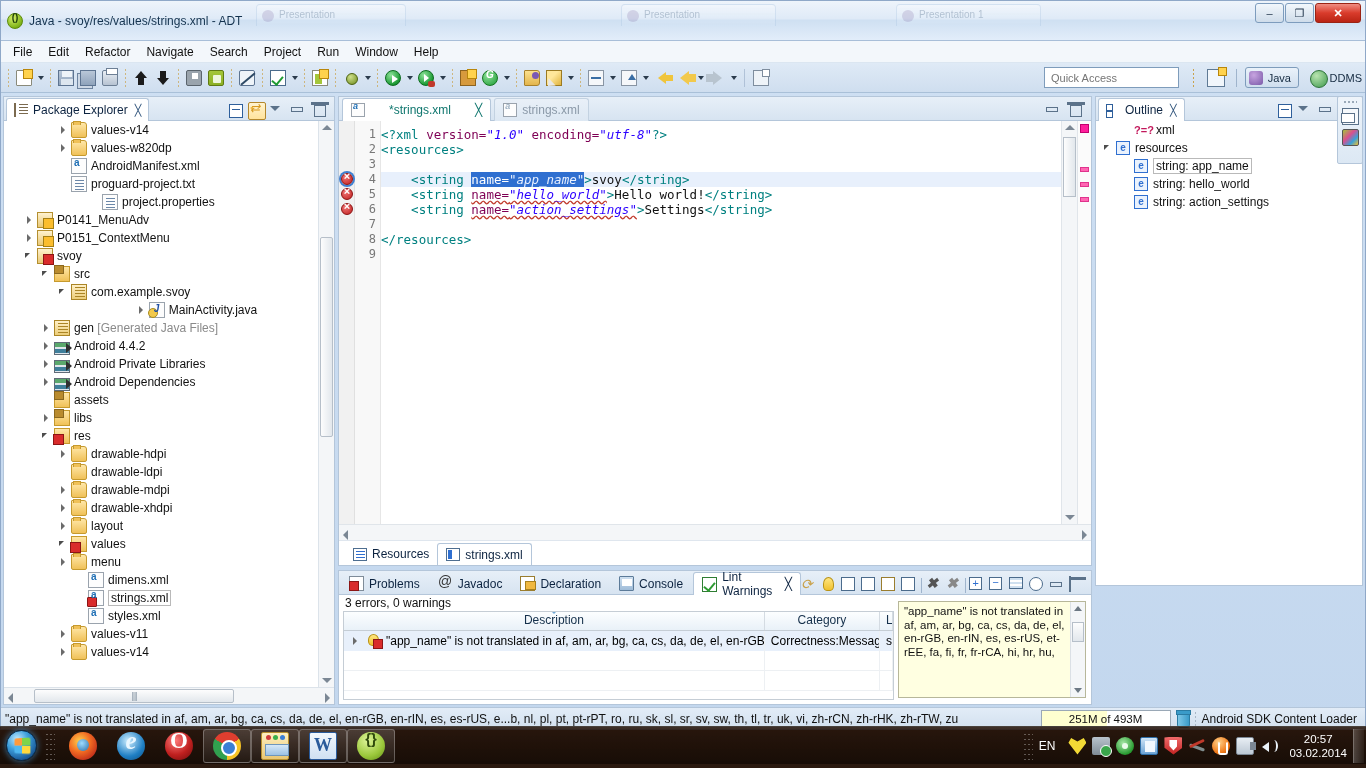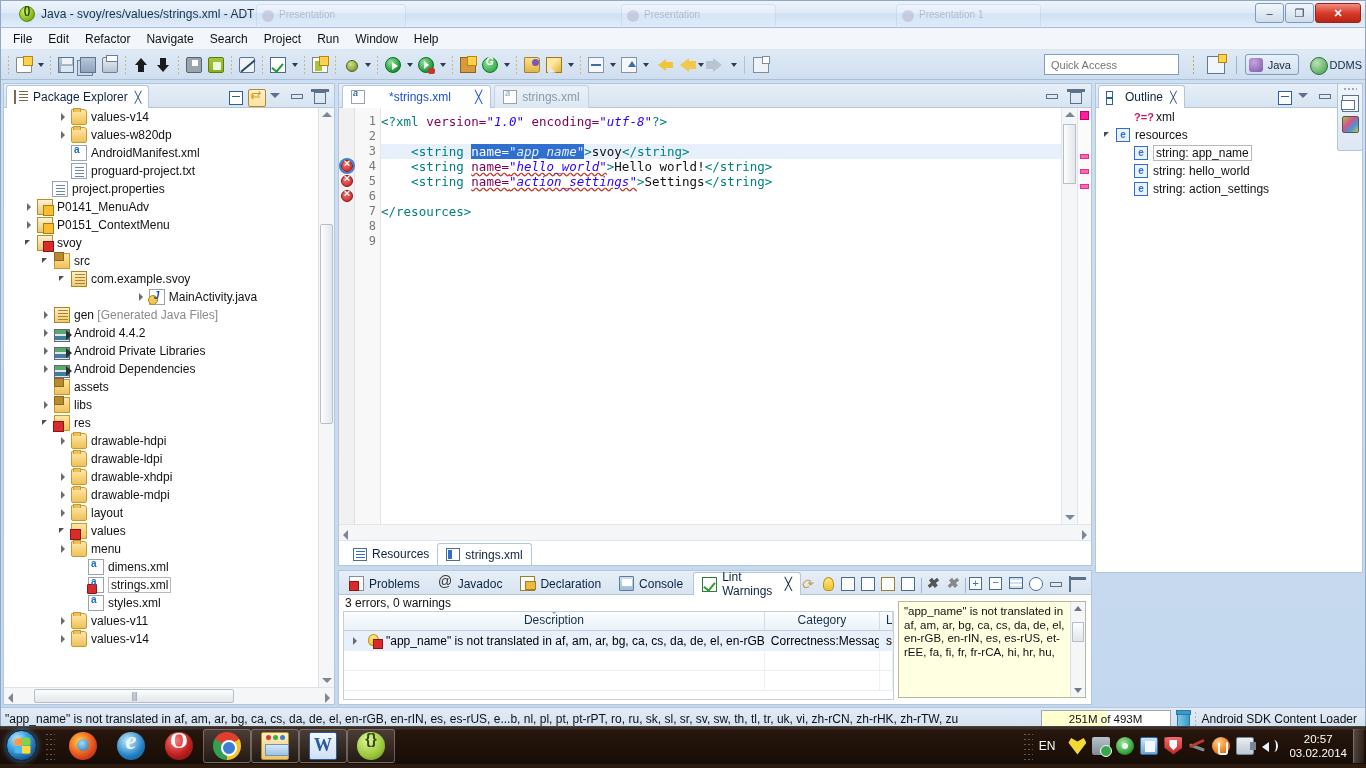--- a/index.html
+++ b/index.html
@@ -12,24 +12,24 @@
   }
   .app {
     position: absolute; left: 0; top: 0; width: 1366px; height: 730px;
     background: linear-gradient(to bottom, #cfe0f3 0%, #c3d7ee 100%);
     border: 1px solid #8fa8c8;
     display: flex; flex-direction: column;
   }
 
   
   .titlebar {
-    height: 27px; position: relative;
+    height: 40px; position: relative;
     background: linear-gradient(to bottom,#eef4fb 0%, #dfeaf7 45%, #cfe0f2 50%, #e2edfa 100%);
     border-bottom: 1px solid #a8bed8;
-    display: flex; align-items: center; padding-left: 12px;
+    display: flex; align-items: center;
   }
   .titlebar .tb-icon {
     width: 16px; height: 16px; margin-left: 6px; margin-right: 6px;
     border-radius: 50%;
     background: radial-gradient(circle at 35% 30%, #d4f06a, #7fb318 70%, #4f7a06);
     border: 1px solid #5d8c0b;
     position: relative; flex: none;
   }
   .titlebar .tb-icon::after {
     content: "()"; position: absolute; left: 0; top: -2px; width: 100%;
@@ -287,21 +287,21 @@
      background:linear-gradient(to bottom,#fdfdfd,#e2e7ec);border:1px solid #b6bfc9;border-radius:2px;
      display:flex;align-items:center;justify-content:center;color:#93a0ad;font-size:9px;letter-spacing:-1px;}
 
   
   .editorpane { flex:1; display:flex; flex-direction:column; min-height:0;
      background:#fff; border:1px solid #b4c6da; }
   .edtabs { height:24px; display:flex; align-items:flex-end;
      background:linear-gradient(to bottom,#e7eff8,#d7e4f1); border-bottom:1px solid #b4c6da; position:relative;}
   .edtab { height:23px; display:flex;align-items:center;gap:5px;padding:0 8px; font-size:12px;
      border:1px solid #b4c6da;border-bottom:none;border-radius:3px 3px 0 0;margin-left:3px;position:relative;top:1px;}
-  .edtab.active{ background:#fff; color:#1d4ed8;gap:24px; }
+  .edtab.active{ background:#fff; color:#0f766e;gap:24px; }
   .edtab.inactive{ background:linear-gradient(to bottom,#e9f0f8,#dde8f3); color:#8b99a8; border-color:#c3d2e1;}
   .edtab .fi{width:14px;height:14px;background:#fdfdfd;border:1px solid #9aa3ad;position:relative;flex:none;}
   .edtab .fi::after{content:"a";position:absolute;left:1px;top:-3px;font-size:9px;color:#1f6fb5;font-weight:bold;}
   .edtab.inactive .fi::after{color:#9fb2c4;}
   .ed-tools{margin-left:auto;display:flex;align-items:center;gap:4px;padding-right:6px;}
 
   .edbody { flex:1; display:flex; position:relative; min-height:0; background:#fff; }
   .marker-col { width:16px; background:#f1f1f1; border-right:1px solid #e0e0e0; position:relative; flex:none;}
   .lineno-col { width:26px; background:#f8f8f8; border-right:1px solid #e6e6e6; position:relative; flex:none;
      text-align:right; padding-right:4px; }
@@ -659,21 +659,21 @@
               <div class="row" style="padding-left: 53px;">
                 <span class="twisty "></span>
                 <span class="ti xmlfile"></span>
                 <span class="lbl">AndroidManifest.xml</span>
               </div>
               <div class="row" style="padding-left: 53px;">
                 <span class="twisty "></span>
                 <span class="ti txtfile"></span>
                 <span class="lbl">proguard-project.txt</span>
               </div>
-              <div class="row" style="padding-left: 34px;">
+              <div class="row" style="padding-left: 84px;">
                 <span class="twisty "></span>
                 <span class="ti txtfile"></span>
                 <span class="lbl">project.properties</span>
               </div>
               <div class="row" style="padding-left: 19px;">
                 <span class="twisty closed"></span>
                 <span class="ti project"></span>
                 <span class="lbl">P0141_MenuAdv</span>
               </div>
               <div class="row" style="padding-left: 19px;">
@@ -742,26 +742,26 @@
                 <span class="lbl">drawable-hdpi</span>
               </div>
               <div class="row" style="padding-left: 53px;">
                 <span class="twisty "></span>
                 <span class="ti folder"></span>
                 <span class="lbl">drawable-ldpi</span>
               </div>
               <div class="row" style="padding-left: 53px;">
                 <span class="twisty closed"></span>
                 <span class="ti folder"></span>
+                <span class="lbl">drawable-mdpi</span>
+              </div>
+              <div class="row" style="padding-left: 53px;">
+                <span class="twisty closed"></span>
+                <span class="ti folder"></span>
                 <span class="lbl">drawable-xhdpi</span>
-              </div>
-              <div class="row" style="padding-left: 53px;">
-                <span class="twisty closed"></span>
-                <span class="ti folder"></span>
-                <span class="lbl">drawable-mdpi</span>
               </div>
               <div class="row" style="padding-left: 53px;">
                 <span class="twisty closed"></span>
                 <span class="ti folder"></span>
                 <span class="lbl">layout</span>
               </div>
               <div class="row" style="padding-left: 53px;">
                 <span class="twisty open"></span>
                 <span class="ti valfolder"></span>
                 <span class="lbl">values</span>
@@ -846,20 +846,21 @@
               <div class="lineno">3</div>
               <div class="lineno">4</div>
               <div class="lineno">5</div>
               <div class="lineno">6</div>
               <div class="lineno">7</div>
               <div class="lineno">8</div>
               <div class="lineno">9</div>
             </div>
           <div class="code-area" id="code-area" style="padding-top: 6px;">
               <div class="codeline"><span class="tok-pi">&lt;?xml </span><span class="tok-attr">version=</span><span class="tok-str">"1.0"</span><span class="tok-attr"> encoding=</span><span class="tok-str">"utf-8"</span><span class="tok-pi">?&gt;</span></div>
+              <div class="codeline"><span class="tok-tag">&lt;resources&gt;</span></div>
               <div class="codeline">&nbsp;</div>
               <div class="codeline hl">    <span class="tok-tag">&lt;string </span><span class="sel-attr">name=<span class="tok-str">"app_name"</span></span><span class="tok-tag">&gt;</span><span class="tok-txt">svoy</span><span class="tok-tag">&lt;/string&gt;</span></div>
               <div class="codeline">    <span class="tok-tag">&lt;string </span><span class="tok-attr squiggle">name=</span><span class="tok-str squiggle">"hello_world"</span><span class="tok-tag">&gt;</span><span class="tok-txt">Hello world!</span><span class="tok-tag">&lt;/string&gt;</span></div>
               <div class="codeline">    <span class="tok-tag">&lt;string </span><span class="tok-attr squiggle">name=</span><span class="tok-str squiggle">"action_settings"</span><span class="tok-tag">&gt;</span><span class="tok-txt">Settings</span><span class="tok-tag">&lt;/string&gt;</span></div>
               <div class="codeline">&nbsp;</div>
               <div class="codeline"><span class="tok-tag">&lt;/resources&gt;</span></div>
               <div class="codeline">&nbsp;</div>
             </div>
           <div class="ed-vscroll">
             <div class="up-arrow" style="position:absolute;left:3px;top:4px;width:0;height:0;border-left:5px solid transparent;border-right:5px solid transparent;border-bottom:5px solid #7b8794;"></div>

